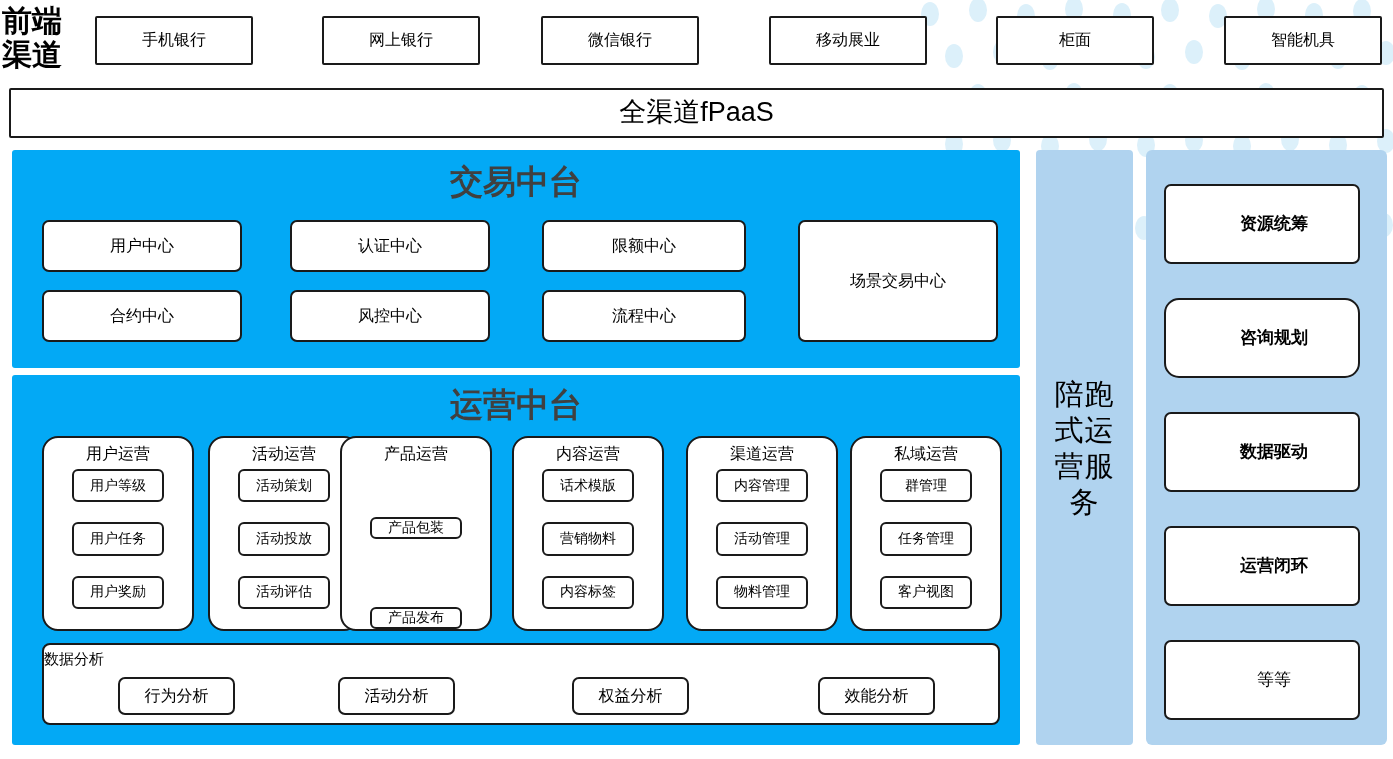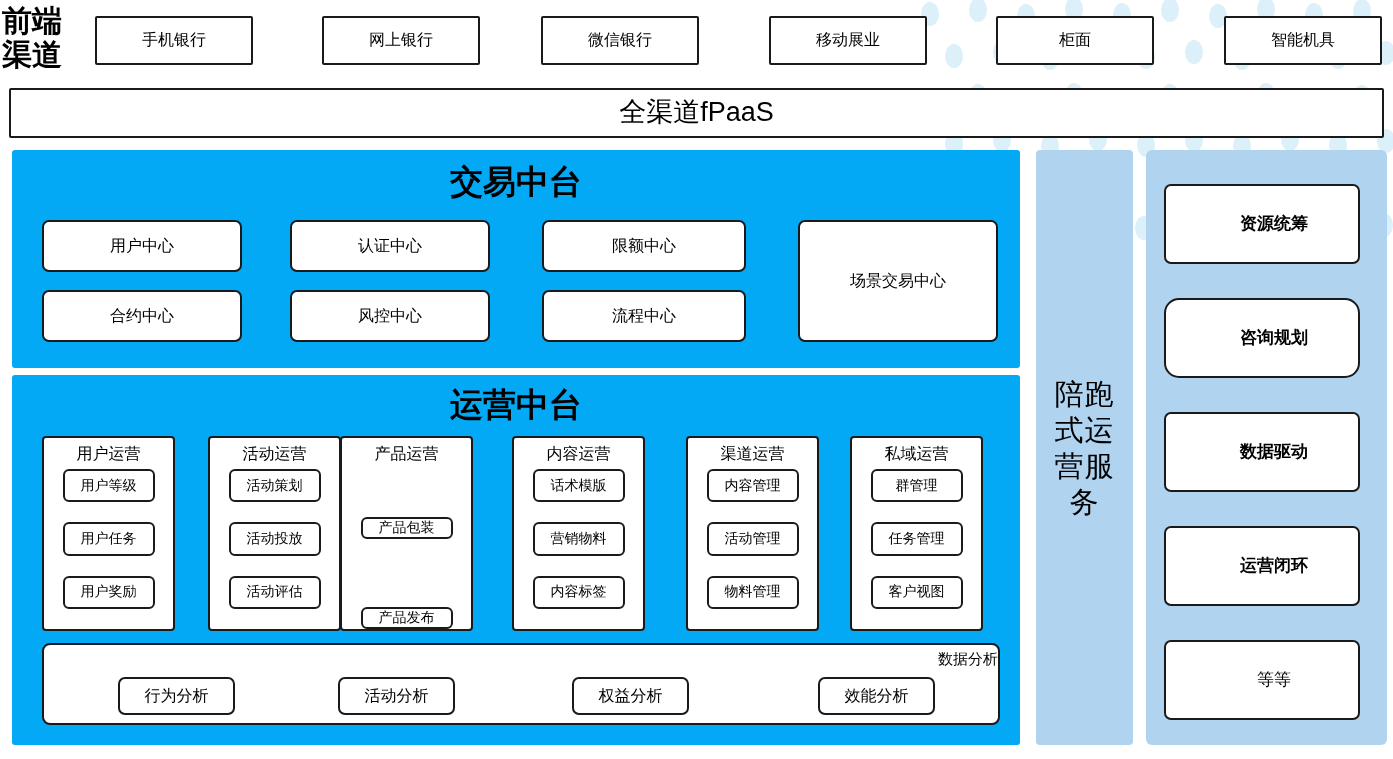--- a/index.html
+++ b/index.html
@@ -59,37 +59,37 @@
     position:absolute;left:12px;top:150px;width:1008px;height:218px;
     background:#03A9F5;border-radius:3px;z-index:2;
   }
   #ops-panel{
     position:absolute;left:12px;top:375px;width:1008px;height:370px;
     background:#03A9F5;border-radius:3px;z-index:2;
   }
   .panel-title{
     position:absolute;left:0;width:100%;text-align:center;
     font-family:"Liberation Serif","DejaVu Serif",serif;
-    font-weight:bold;font-size:33px;color:#000000;
+    font-weight:bold;font-size:33px;color:#404040;
   }
   #trade-title{top:10px;}
   #ops-title{top:8px;}
 
   
   .trade-box{
     position:absolute;height:52px;font-size:16px;
   }
   #trade-box-scene{
     position:absolute;left:786px;top:70px;width:200px;height:122px;font-size:16px;
   }
 
   
   .ops-col{
-    position:absolute;top:61px;width:133px;height:195px;
-    background:#fff;border:2.5px solid #1a1a1a;border-radius:4px;
+    position:absolute;top:61px;width:152px;height:195px;
+    background:#fff;border:2.5px solid #1a1a1a;border-radius:16px;
     box-sizing:border-box;
     display:flex;flex-direction:column;align-items:center;
     padding-top:5px;
   }
   .ops-col-title{
     font-size:16px;line-height:22px;margin-bottom:4px;
   }
   .ops-item{
     width:92px;height:36px;margin-bottom:20px;
     border:2.5px solid #1a1a1a;border-radius:6px;background:#fff;
@@ -98,21 +98,21 @@
     font-size:14px;
   }
 
   
   #data-analysis{
     position:absolute;left:30px;top:268px;width:958px;height:82px;
     background:#fff;border:2.5px solid #1a1a1a;border-radius:8px;
     box-sizing:border-box;
   }
   #data-analysis-title{
-    position:absolute;left:0;top:5px;width:100%;text-align:right;font-size:15px;
+    position:absolute;left:0;top:5px;width:100%;text-align:left;font-size:15px;
   }
   .da-item{
     position:absolute;top:32px;width:117px;height:38px;font-size:16px;
   }
 
   
   #accompany-panel{
     position:absolute;left:1036px;top:150px;width:97px;height:595px;
     background:#B0D3EF;border-radius:4px;z-index:2;
     display:flex;align-items:center;justify-content:center;

